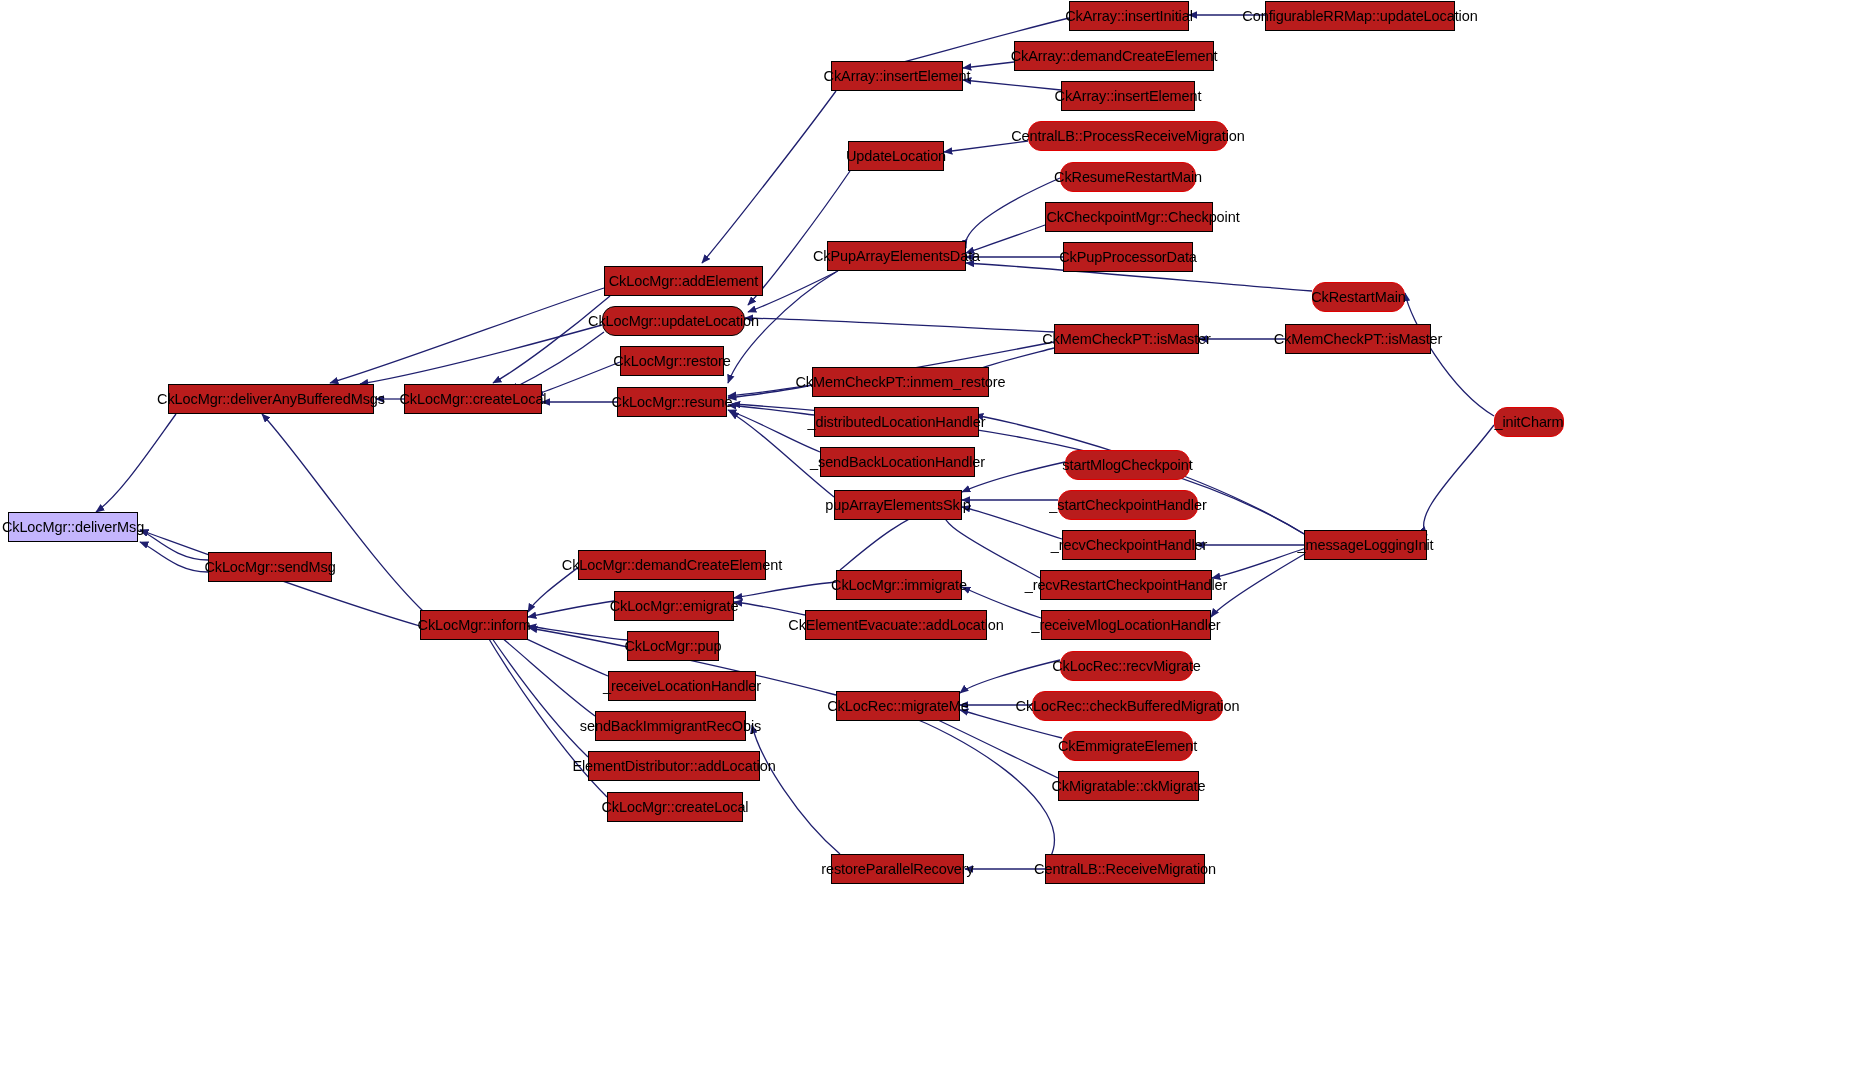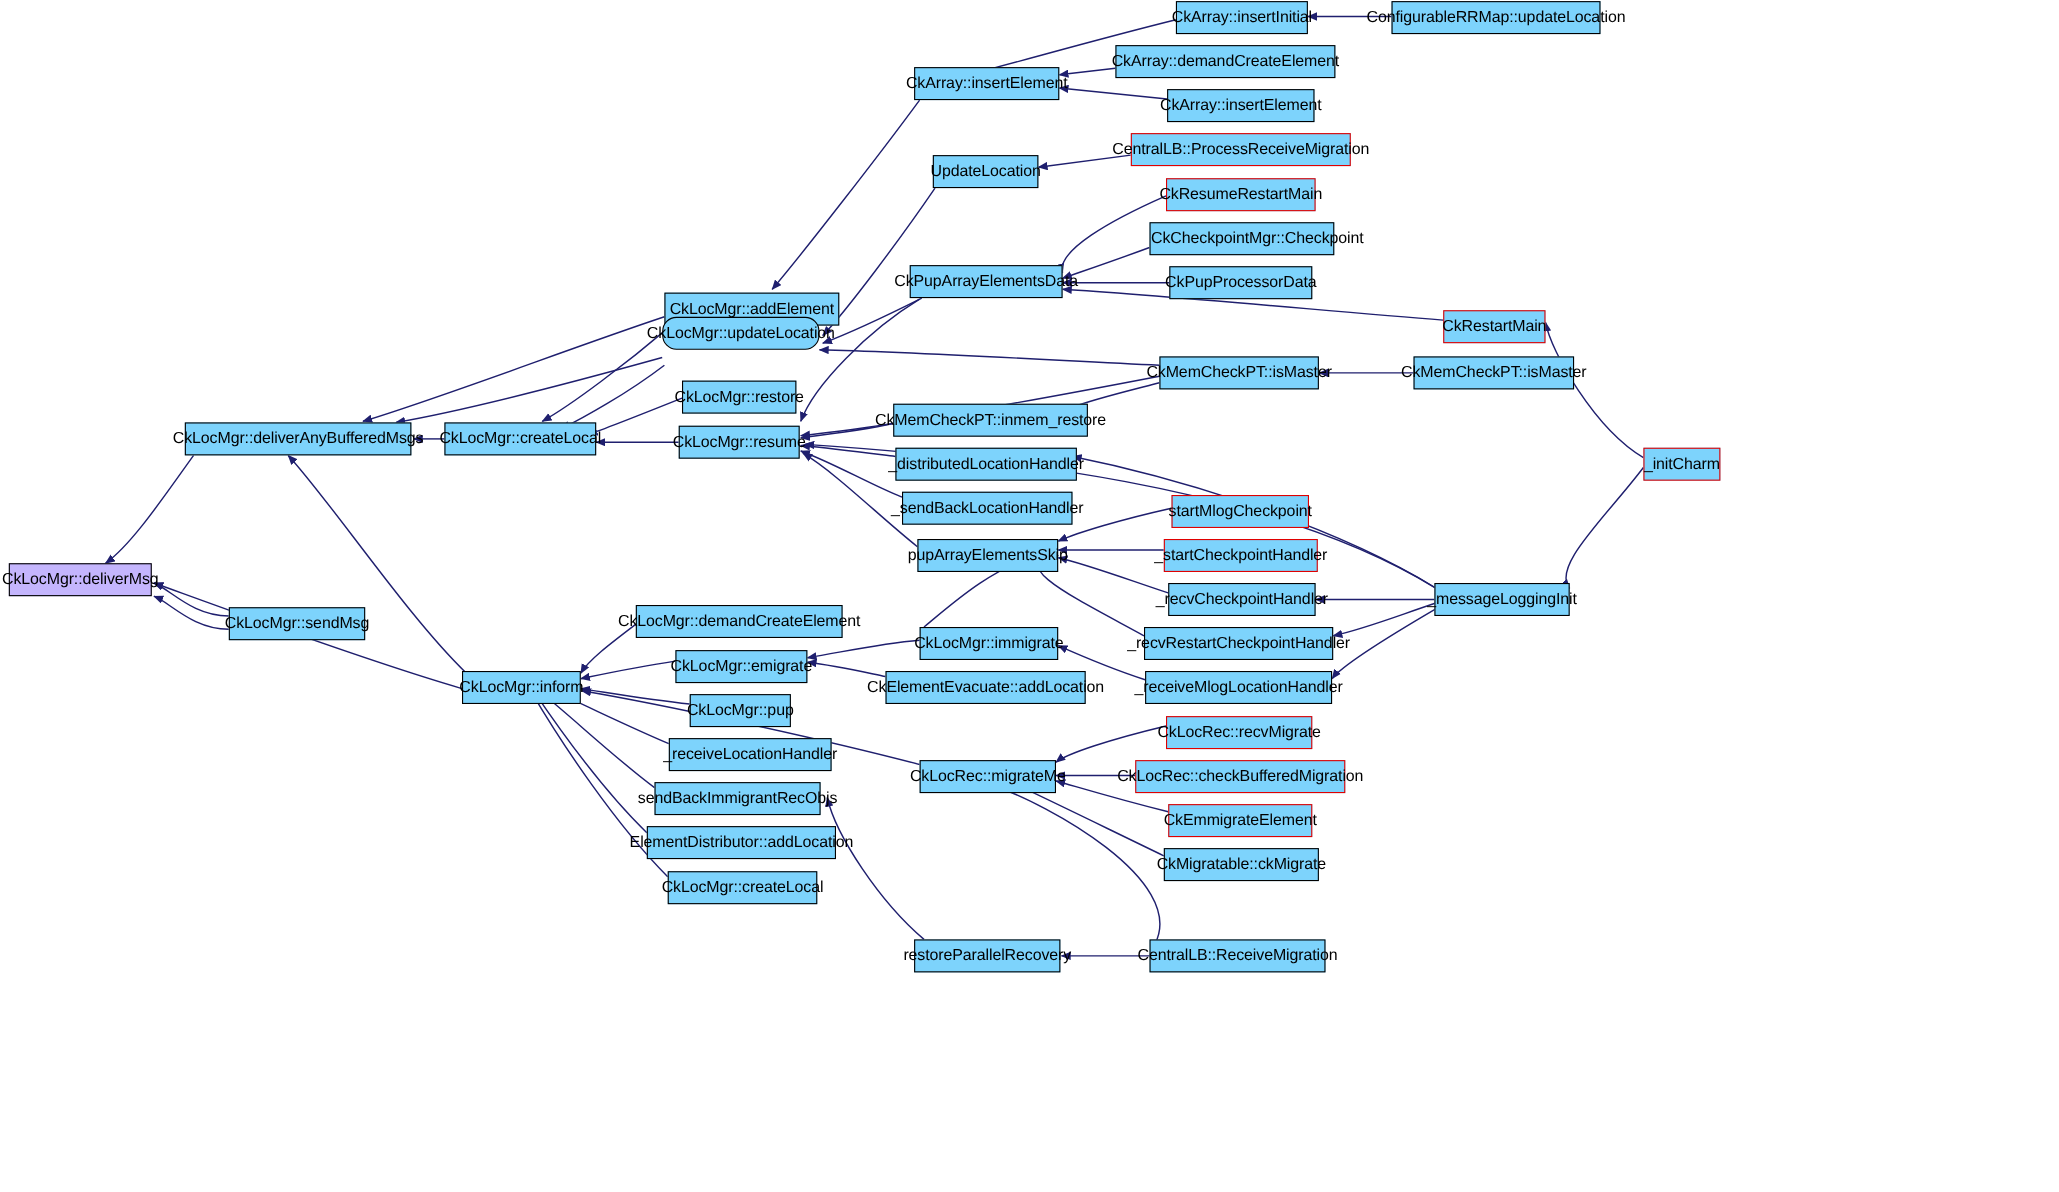--- a/index.html
+++ b/index.html
@@ -25,31 +25,32 @@
     pointer-events: none;
   }
   .node {
     position: absolute;
     box-sizing: border-box;
     display: flex;
     align-items: center;
     justify-content: center;
     height: 30px;
     border: 1px solid #000000;
-    background: #7dd3fc;
+    background: #b91c1c;
     color: #000000;
     font-size: 14.5px;
     line-height: 1;
     white-space: nowrap;
     letter-spacing: -0.1px;
     padding: 0 7px;
     cursor: pointer;
   }
   .node.red {
     border-color: #e00000;
+    border-radius: 13px;
   }
   .node.current {
     background: #c4b5fd;
     border-color: #000000;
   }
 </style>
 </head>
 <body>
 
 <div id="canvas">
@@ -124,21 +125,21 @@
         <path d="M 1045,869 L 965,869" fill="none" stroke="#1f1f6e" stroke-width="1.3" marker-end="url(#arrow)"></path>
         <path d="M 1050,858 C 1080,800 950,730 905,715" fill="none" stroke="#1f1f6e" stroke-width="1.3" marker-end="url(#arrow)"></path>
       </g>
   </svg>
   <div id="nodes">
       <div class="node current" style="left: 8px; top: 512px; width: 130px;">CkLocMgr::deliverMsg</div>
       <div class="node" style="left: 208px; top: 552px; width: 124px;">CkLocMgr::sendMsg</div>
       <div class="node" style="left: 168px; top: 384px; width: 206px;">CkLocMgr::deliverAnyBufferedMsgs</div>
       <div class="node" style="left: 404px; top: 384px; width: 138px;">CkLocMgr::createLocal</div>
       <div class="node" style="left: 604px; top: 266px; width: 159px;">CkLocMgr::addElement</div>
-      <div class="node" style="left: 602px; top: 288px; width: 143px; border-radius: 13px;">CkLocMgr::updateLocation</div>
+      <div class="node" style="left: 602px; top: 306px; width: 143px; border-radius: 13px;">CkLocMgr::updateLocation</div>
       <div class="node" style="left: 620px; top: 346px; width: 104px;">CkLocMgr::restore</div>
       <div class="node" style="left: 617px; top: 387px; width: 110px;">CkLocMgr::resume</div>
       <div class="node" style="left: 831px; top: 61px; width: 132px;">CkArray::insertElement</div>
       <div class="node" style="left: 1069px; top: 1px; width: 120px;">CkArray::insertInitial</div>
       <div class="node" style="left: 1265px; top: 1px; width: 190px;">ConfigurableRRMap::updateLocation</div>
       <div class="node" style="left: 1014px; top: 41px; width: 200px;">CkArray::demandCreateElement</div>
       <div class="node" style="left: 1061px; top: 81px; width: 134px;">CkArray::insertElement</div>
       <div class="node" style="left: 848px; top: 141px; width: 96px;">UpdateLocation</div>
       <div class="node red" style="left: 1028px; top: 121px; width: 200px;">CentralLB::ProcessReceiveMigration</div>
       <div class="node" style="left: 827px; top: 241px; width: 139px;">CkPupArrayElementsData</div>

